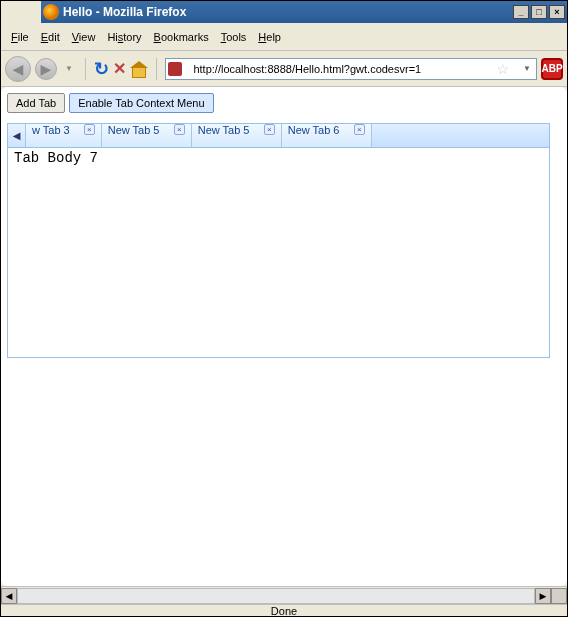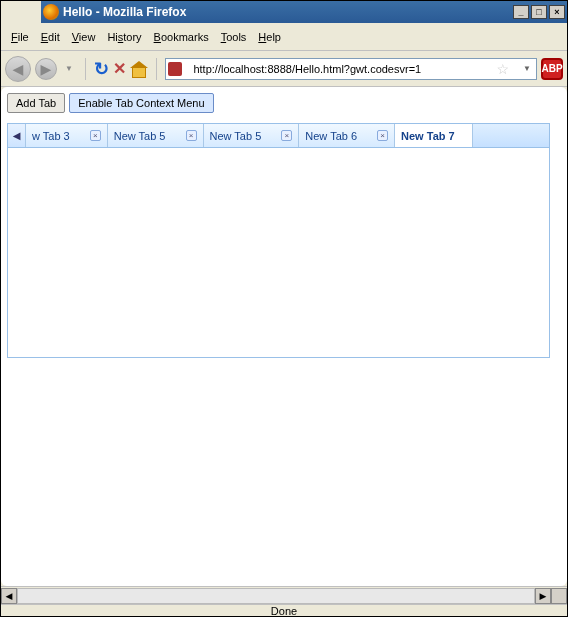--- a/index.html
+++ b/index.html
@@ -184,25 +184,25 @@
   }
   .tabstrip{
     flex:1;
     display:flex;
     overflow:hidden;
   }
   .tab{
     min-width:90px;
     background:linear-gradient(#f0f8ff,#d6eaff);
     border-right:1px solid #a8c8e8;
-    display:flex; align-items:center;
+    display:flex; 
     padding:0 6px;
     color:#15428b;
     font-size:11px;
-    gap:20px;
+    gap:14px;
     cursor:default;
     flex-shrink:0;
   }
   .tab.cut{ min-width:72px; }
   .tab .lbl{ flex:1; white-space:nowrap; overflow:hidden;}
   .tab .close{
     width:11px; height:11px;
     border:1px solid #88aadd;
     background:#e8f0ff;
     color:#557;
@@ -311,25 +311,23 @@
           <span class="close">×</span>
         </div>
         <div class="tab">
           <span class="lbl">New Tab 5</span>
           <span class="close">×</span>
         </div>
         <div class="tab">
           <span class="lbl">New Tab 6</span>
           <span class="close">×</span>
         </div>
-        <div class="tab active">
-          <span class="lbl">New Tab 7</span>
-        </div>
       </div>
     </div>
+    <div class="tabbody">Tab Body 7</div>
   </div>
 </div>
 
 <div class="hscroll">
   <div class="btn">◀</div>
   <div class="track"></div>
   <div class="btn">▶</div>
   <div class="btn"></div>
 </div>
 

